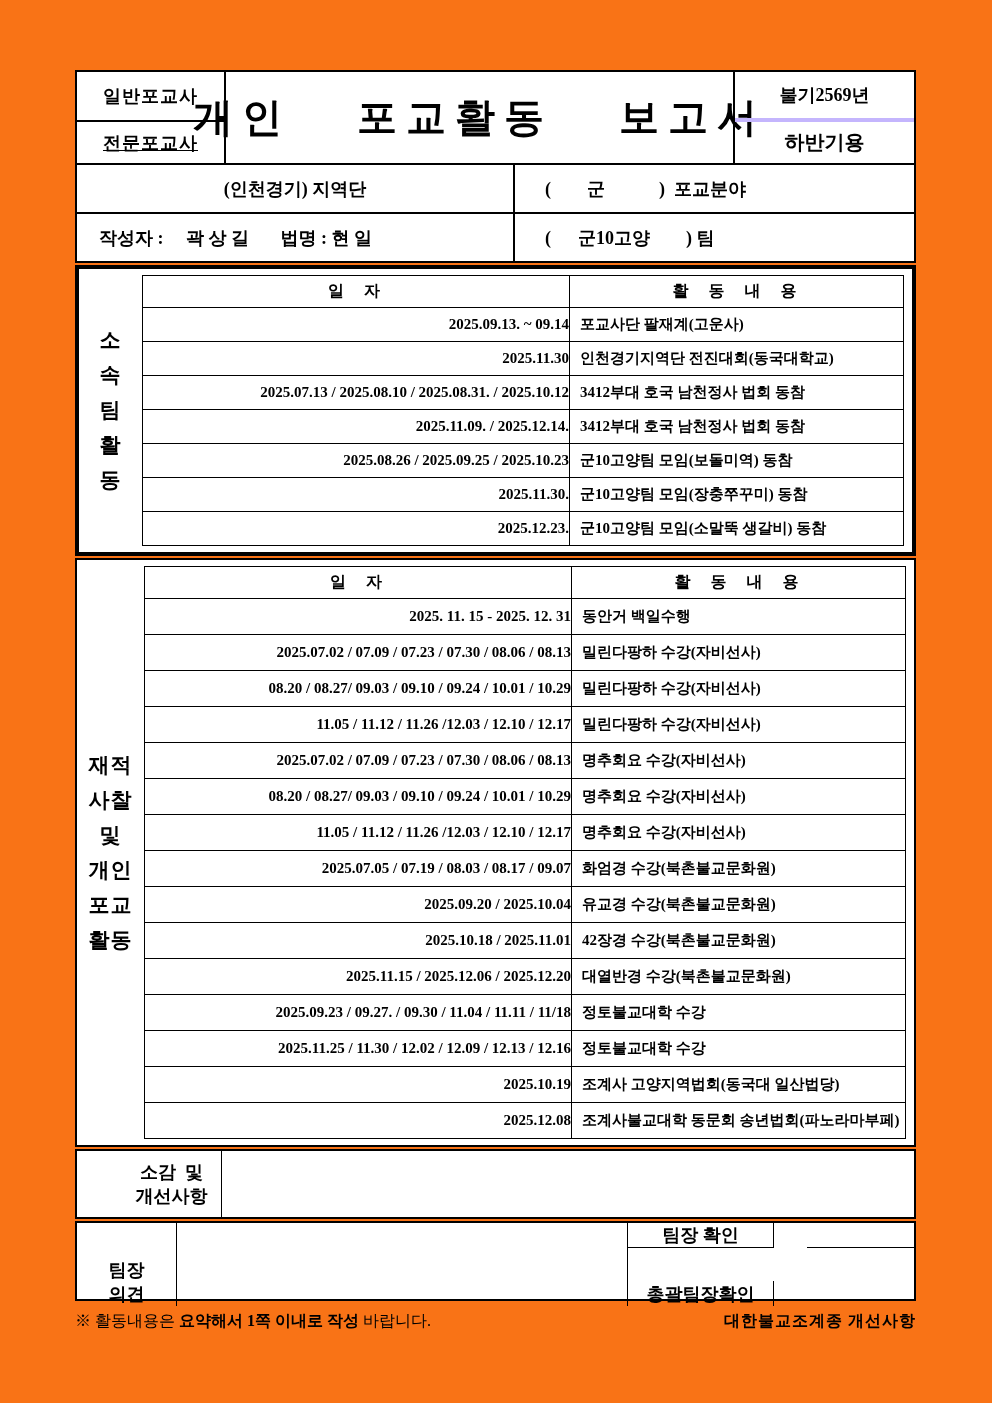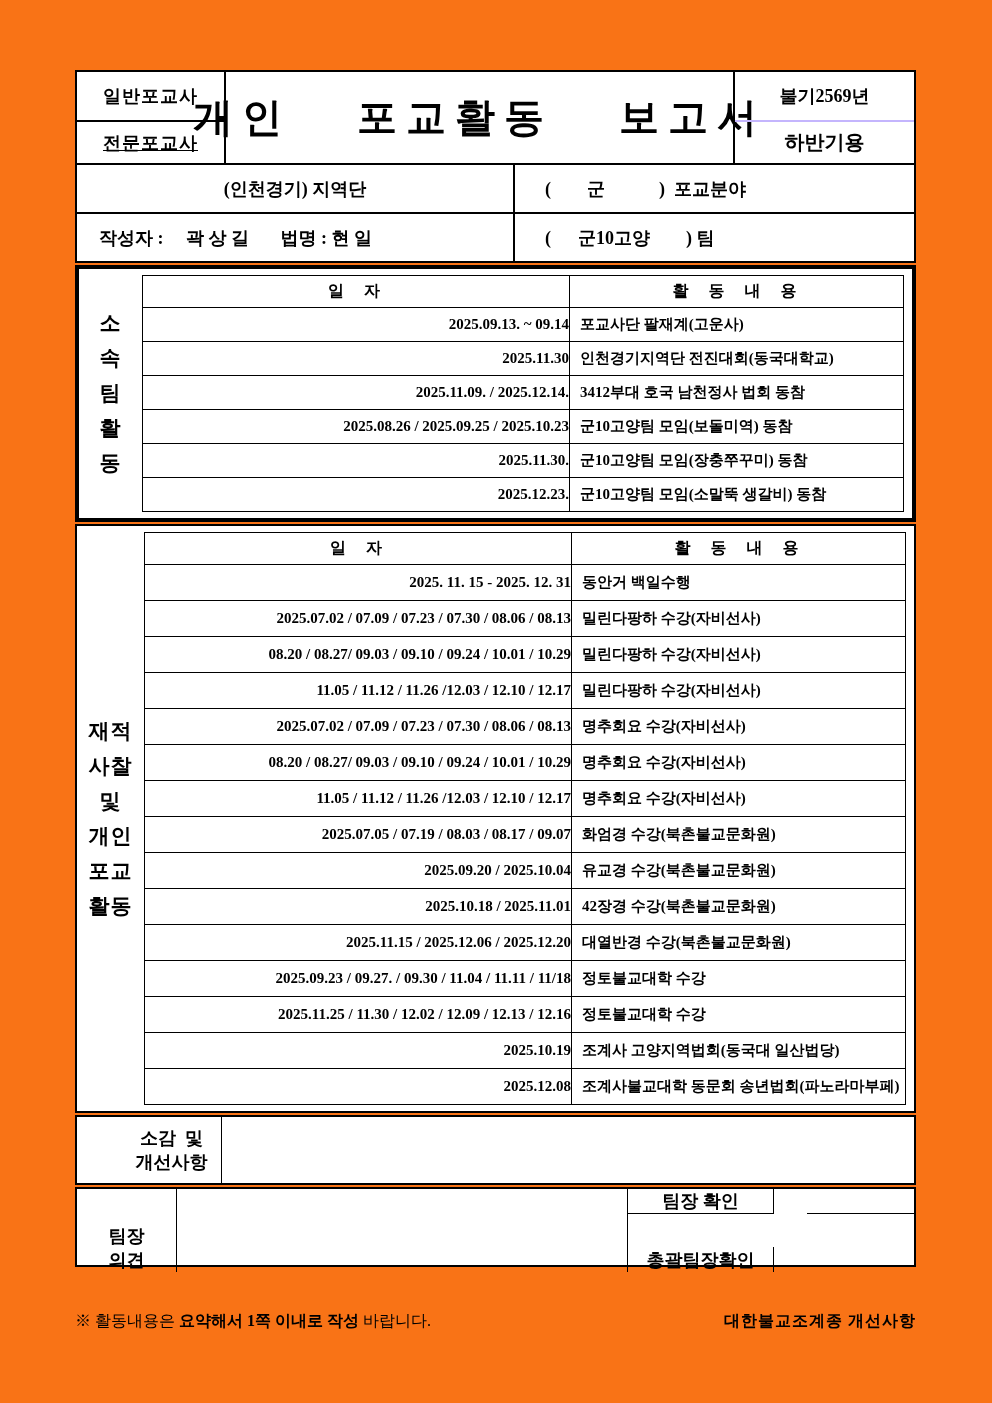--- a/index.html
+++ b/index.html
@@ -26,21 +26,21 @@
   
   .hdr-top {
     display: grid;
     grid-template-columns: 149px 509px 1fr;
     grid-template-rows: 50px 41px;
   }
   .cell { display: flex; align-items: center; justify-content: center; }
   .cert-top    { grid-area: 1 / 1; border-right: 2px solid #000; border-bottom: 2px solid #000; font-size: 18px; font-weight: bold; letter-spacing: 1px; }
   .cert-bottom { grid-area: 2 / 1; border-right: 2px solid #000; font-size: 18px; font-weight: bold; letter-spacing: 1px; text-decoration: underline; }
   .main-title  { grid-area: 1 / 2 / 3 / 3; border-right: 2px solid #000; font-size: 40px; font-weight: bold; letter-spacing: 9px; word-spacing: 14px; white-space: pre; }
-  .era-year    { grid-area: 1 / 3; border-bottom: 2px solid #c4b5fd; font-size: 18px; font-weight: bold; }
+  .era-year    { grid-area: 1 / 3; border-bottom: 4px solid #c4b5fd; font-size: 18px; font-weight: bold; }
   .period      { grid-area: 2 / 3; font-size: 20px; font-weight: bold; }
   .info-row {
     display: grid;
     grid-template-columns: 438px 1fr;
     border-top: 2px solid #000;
     height: 49px;
   }
   .info-left  { border-right: 2px solid #000; display: flex; align-items: center; justify-content: center; font-size: 18px; font-weight: bold; white-space: pre; }
   .info-left.writer { justify-content: flex-start; padding-left: 22px; }
   .info-right { display: flex; align-items: center; justify-content: flex-start; padding-left: 30px; font-size: 18px; font-weight: bold; white-space: pre; }
@@ -156,20 +156,24 @@
             </tr>
           </thead>
           <tbody>
               <tr>
                 <td class="date-cell">2025.09.13. ~ 09.14</td>
                 <td class="act-cell">포교사단 팔재계(고운사)</td>
               </tr>
               <tr>
                 <td class="date-cell">2025.11.30</td>
                 <td class="act-cell">인천경기지역단 전진대회(동국대학교)</td>
+              </tr>
+              <tr>
+                <td class="date-cell">2025.07.13 / 2025.08.10 / 2025.08.31. / 2025.10.12</td>
+                <td class="act-cell">3412부대 호국 남천정사 법회 동참</td>
               </tr>
               <tr>
                 <td class="date-cell">2025.11.09. / 2025.12.14.</td>
                 <td class="act-cell">3412부대 호국 남천정사 법회 동참</td>
               </tr>
               <tr>
                 <td class="date-cell">2025.08.26 / 2025.09.25 / 2025.10.23</td>
                 <td class="act-cell">군10고양팀 모임(보돌미역) 동참</td>
               </tr>
               <tr>

